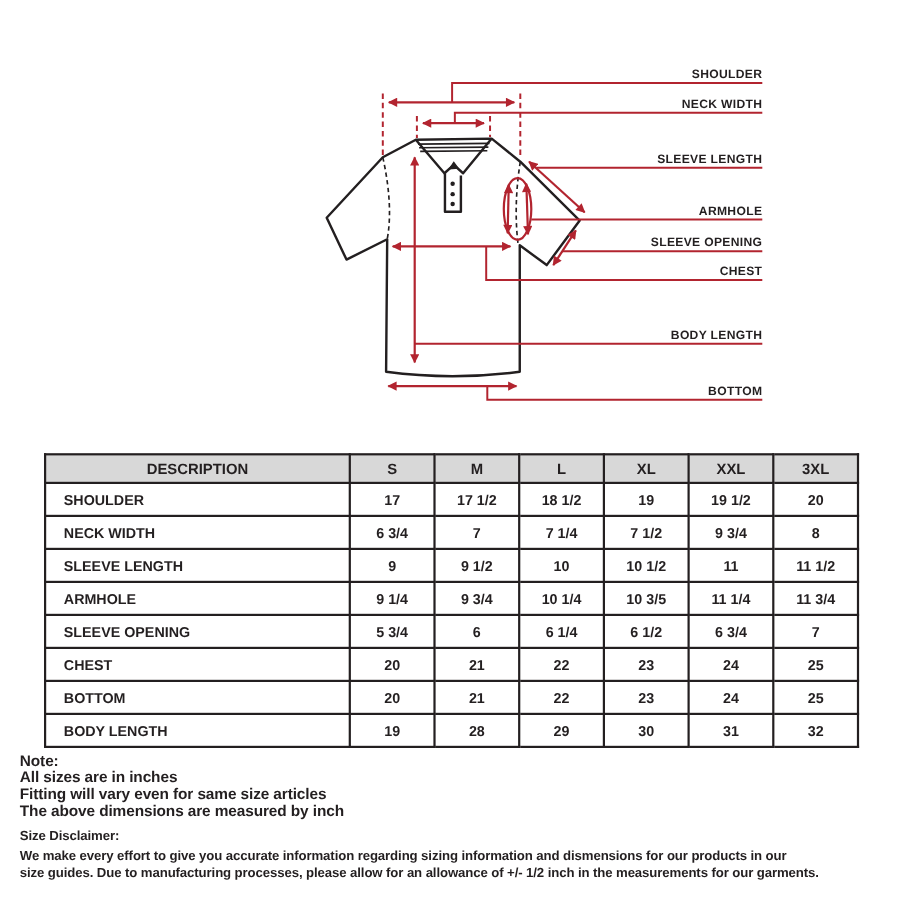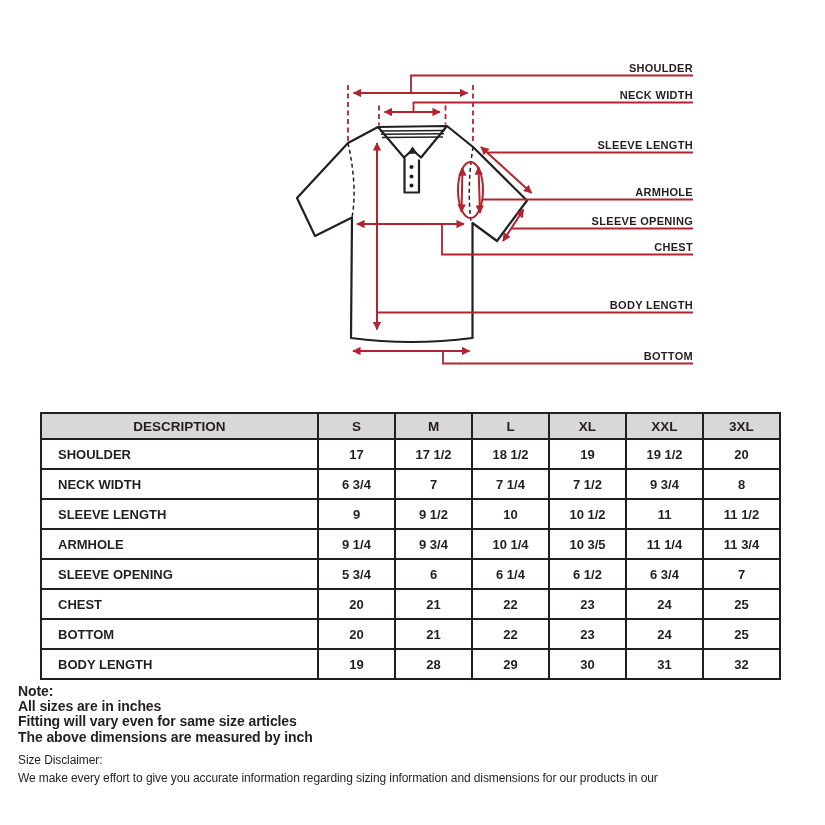--- a/index.html
+++ b/index.html
@@ -70,21 +70,21 @@
   .col-size{width:77px;}
 
   
   .notes{
     position:absolute;left:18px;top:684px;
     font-size:14px;font-weight:bold;line-height:15.2px;
     letter-spacing:-0.1px;white-space:nowrap;
   }
   .disclaimer{
     position:absolute;left:18px;top:753px;
-    font-size:12px;font-weight:normal;line-height:15.5px;
+    font-size:12px;font-weight:bold;line-height:15.5px;
     letter-spacing:-0.1px;white-space:nowrap;
   }
   .disclaimer .t{margin-bottom:2px;}
 </style>
 </head>
 <body>
 
 <div class="page">
 
   <div class="diagram-wrap">
@@ -257,15 +257,16 @@
   <div class="notes">
     <div>Note:</div>
     <div>All sizes are in inches</div>
     <div>Fitting will vary even for same size articles</div>
     <div>The above dimensions are measured by inch</div>
   </div>
 
   <div class="disclaimer">
     <div class="t">Size Disclaimer:</div>
     <div>We make every effort to give you accurate information regarding sizing information and dismensions for our products in our</div>
+    <div>size guides. Due to manufacturing processes, please allow for an allowance of +/- 1/2 inch in the measurements for our garments.</div>
   </div>
 
 </div>
 
 </body></html>

